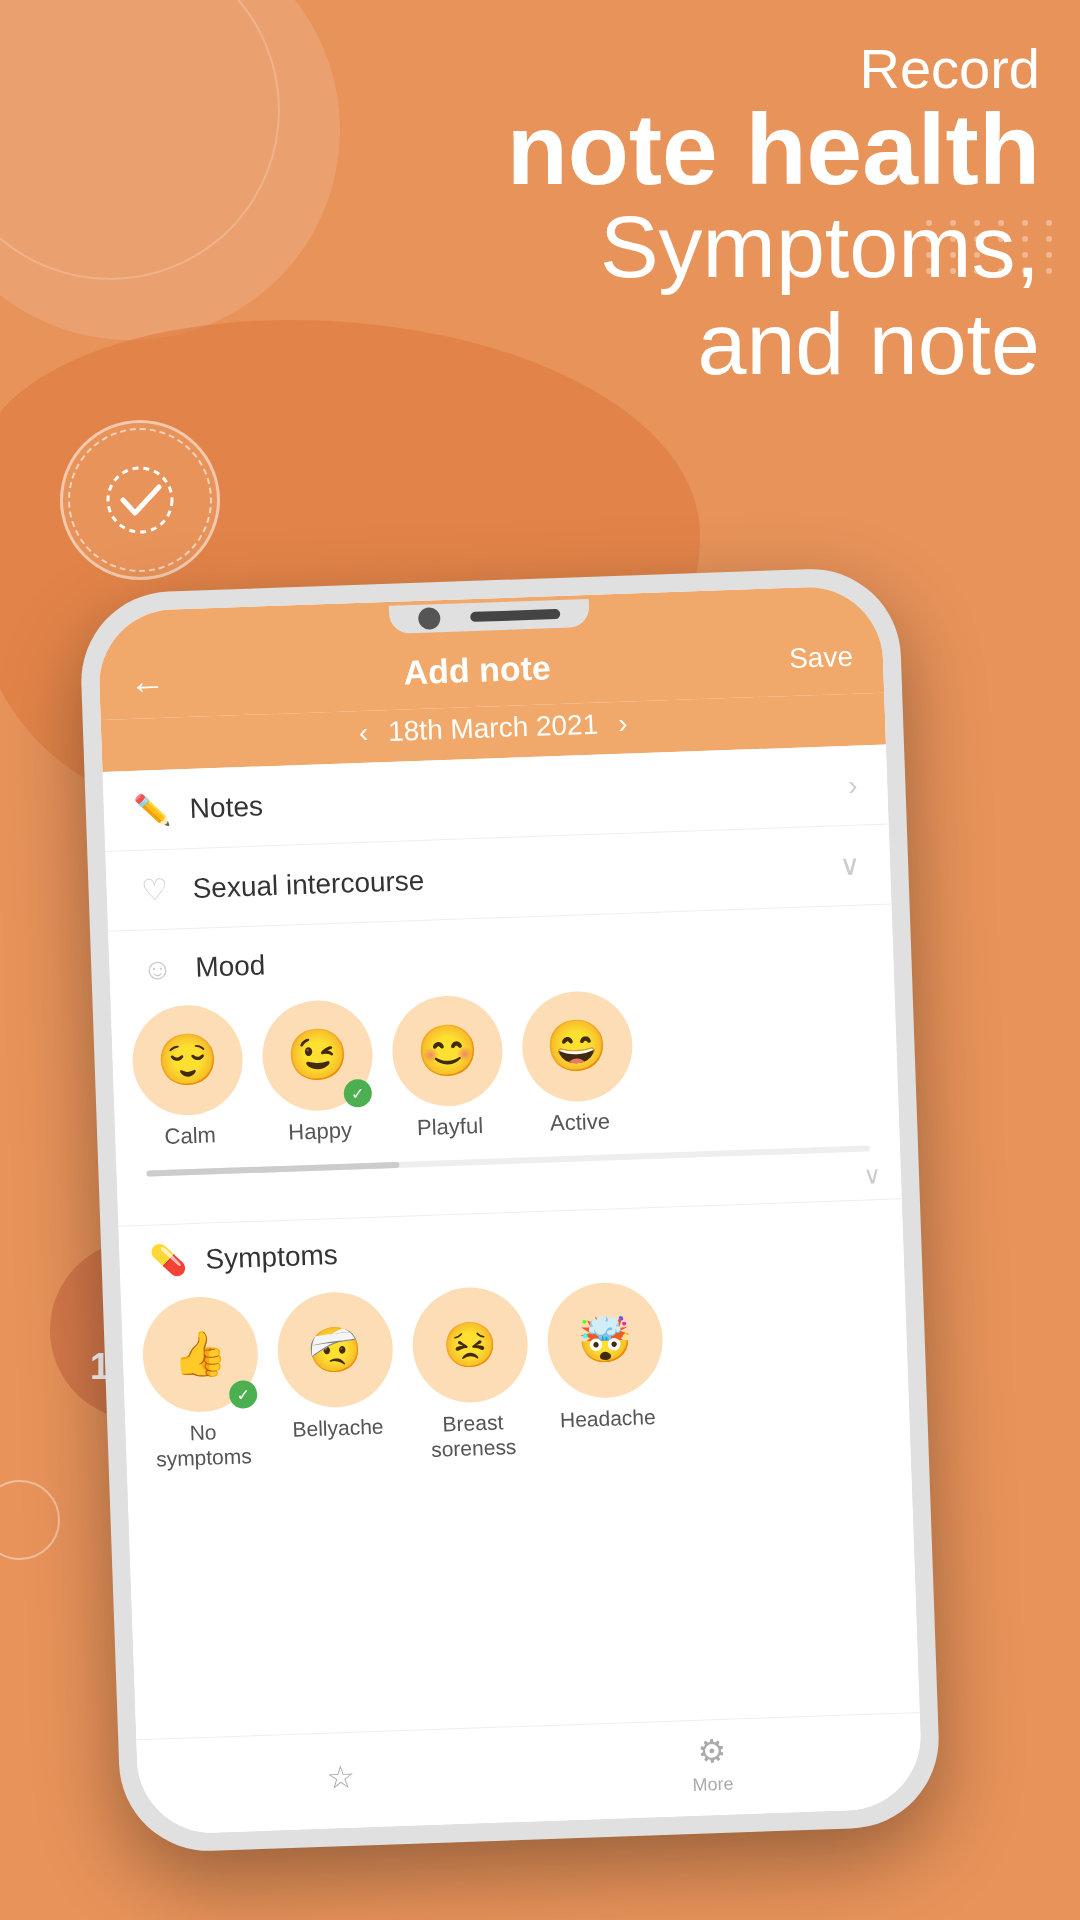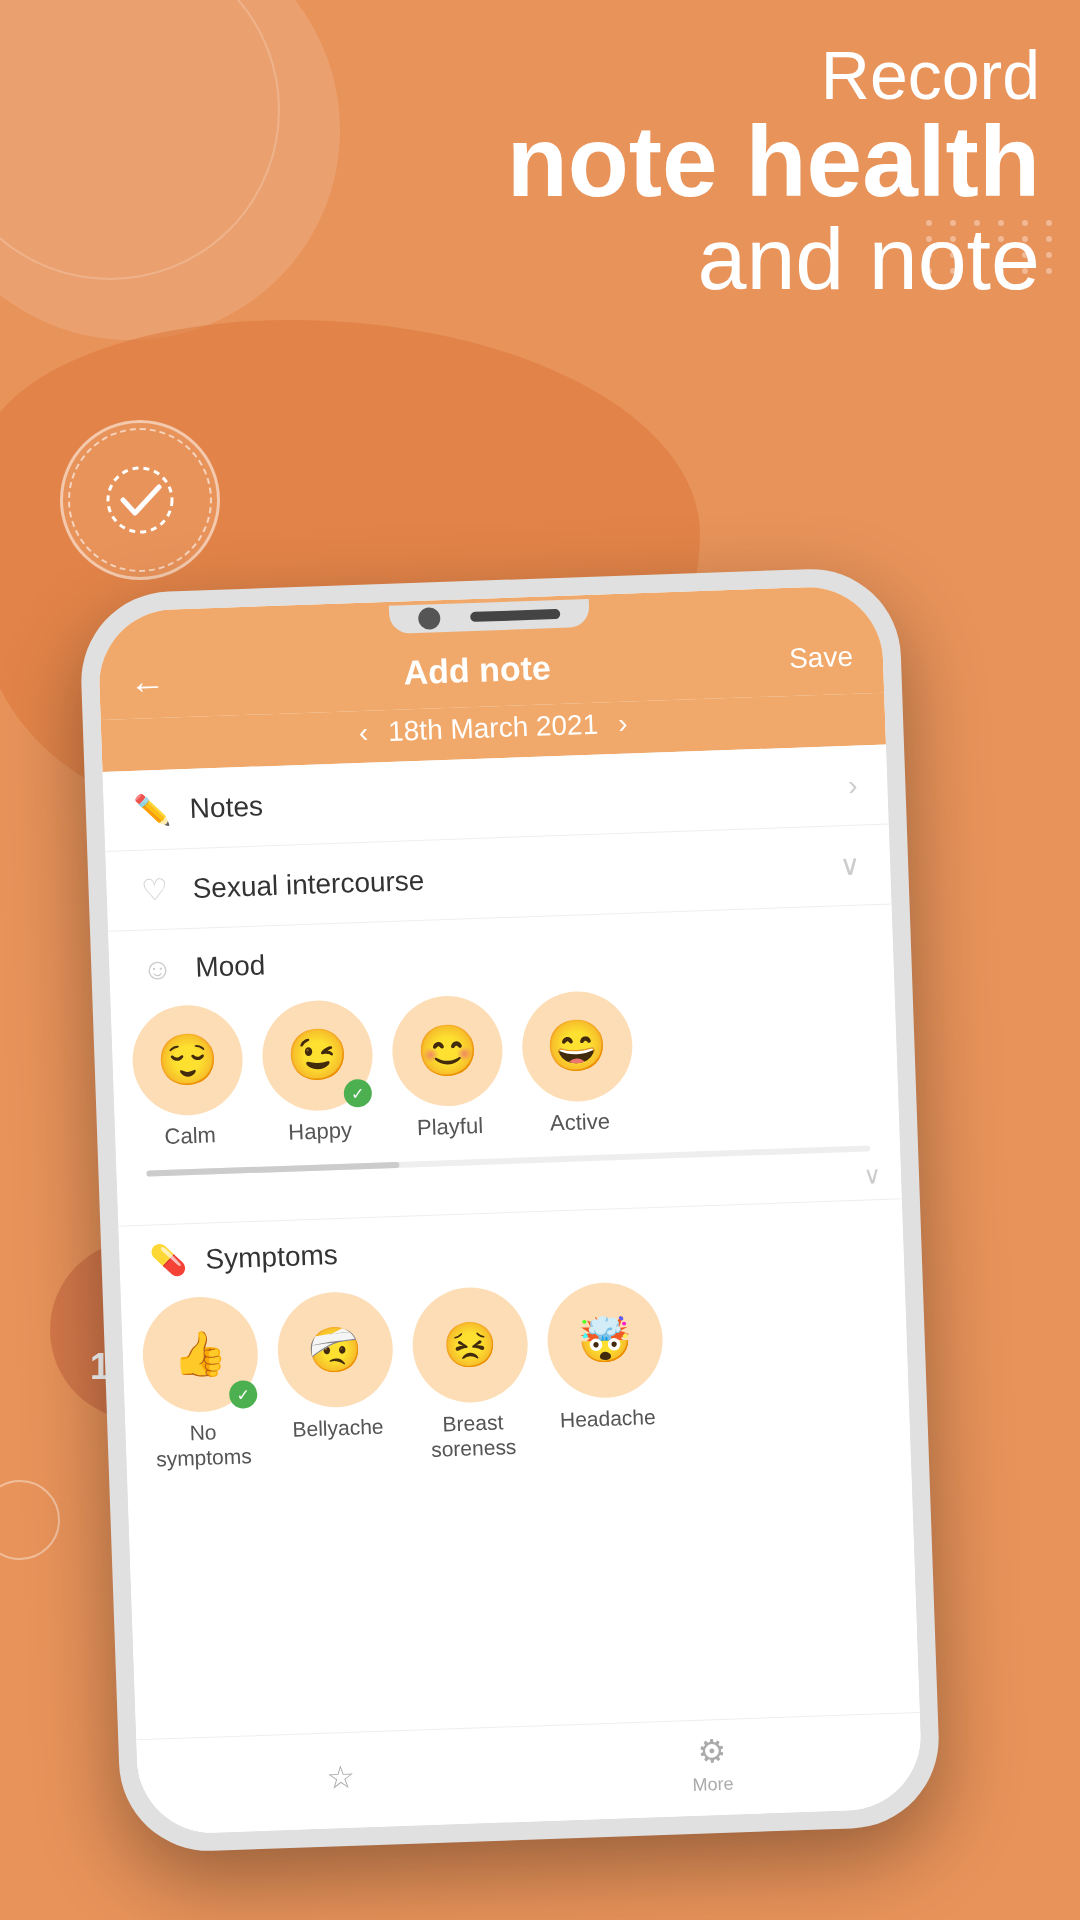--- a/index.html
+++ b/index.html
@@ -71,21 +71,21 @@
     
     .hero-text {
       position: absolute;
       top: 40px;
       right: 40px;
       text-align: right;
       z-index: 2;
       color: white;
     }
     .hero-text .line1 {
-      font-size: 68px;
+      font-size: 56px;
       font-weight: 400;
       line-height: 1.05;
     }
     .hero-text .line2 {
       font-size: 100px;
       font-weight: 800;
       line-height: 1.0;
     }
     .hero-text .line3 {
       font-size: 88px;
@@ -456,20 +456,21 @@
     <div class="bg-dot"></div>
     <div class="bg-dot"></div>
     <div class="bg-dot"></div>
     <div class="bg-dot"></div>
 </div>
 <div class="bg-circle-bottom-left"></div>
 
 <div class="hero-text">
   <div class="line1">Record</div>
   <div class="line2">note health</div>
+  <div class="line3">Symptoms,</div>
   <div class="line3">and note</div>
 </div>
 
 <div class="check-circle">
   <svg width="70" height="70" viewBox="0 0 70 70" fill="none">
     <circle cx="35" cy="35" r="32" stroke="white" stroke-width="3" fill="none" stroke-dasharray="6 5"></circle>
     <polyline points="18,35 30,48 54,22" stroke="white" stroke-width="5" fill="none" stroke-linecap="round" stroke-linejoin="round"></polyline>
   </svg>
 </div>
 

